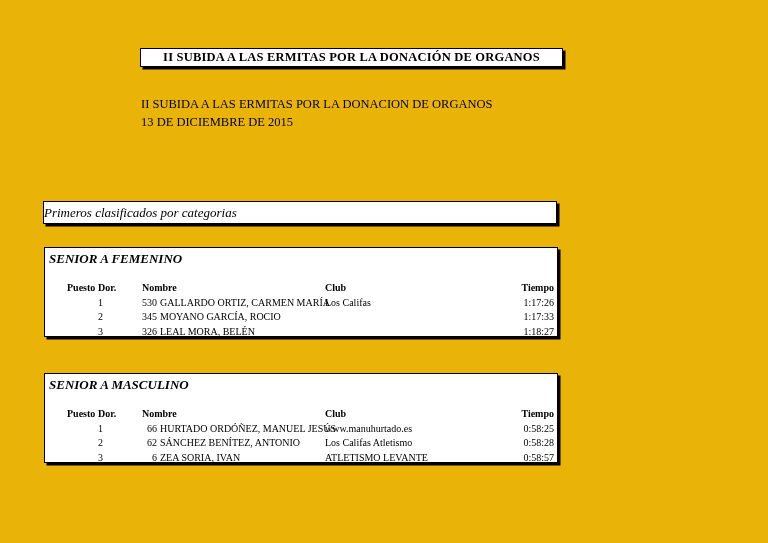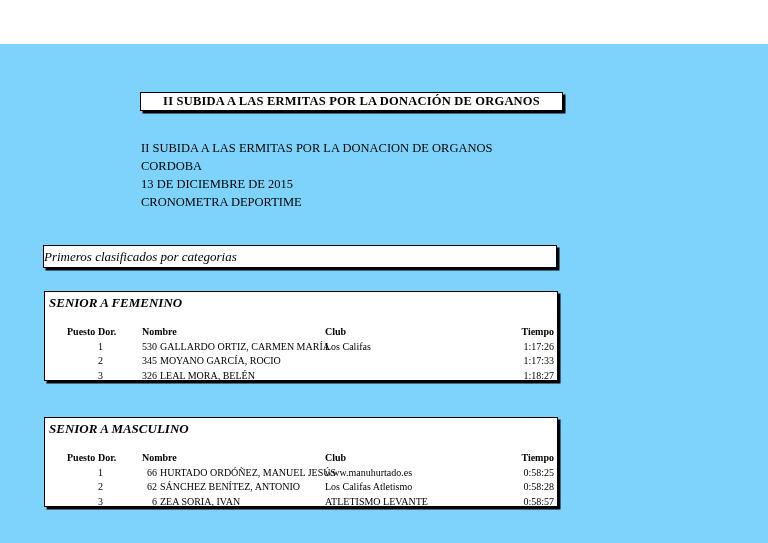--- a/index.html
+++ b/index.html
@@ -4,21 +4,21 @@
 <style>
   * { margin: 0; padding: 0; box-sizing: border-box; }
   html, body { width: 768px; height: 543px; }
   body {
     background: #ffffff;
     font-family: "Liberation Serif", "DejaVu Serif", serif;
     color: #000;
     position: relative;
     overflow: hidden;
   }
-  .page { position: absolute; inset: 0; background: #7dd3fc; margin-top: 44px; }
+  .page { position: absolute; inset: 0; background: #eab308; }
 
   
   .title-box {
     position: absolute;
     left: 140px; top: 48px;
     width: 423px; height: 19px;
     border: 1.5px solid #000;
     box-shadow: 2.5px 2.5px 0 0 #000;
     display: flex; align-items: center; justify-content: center;
     background: #fff;
@@ -95,23 +95,21 @@
 <body>
 
 <div class="page">
 
   <div class="title-box">
     <span>II SUBIDA A LAS ERMITAS POR LA DONACIÓN DE ORGANOS</span>
   </div>
 
   <div class="info-block">
     <div>II SUBIDA A LAS ERMITAS POR LA DONACION DE ORGANOS</div>
-    <div>CORDOBA</div>
     <div>13 DE DICIEMBRE DE 2015</div>
-    <div>CRONOMETRA DEPORTIME</div>
   </div>
 
   <div class="subtitle-box">
     <span>Primeros clasificados por categorias</span>
   </div>
 
   <div class="section-box first">
     <div class="section-title">SENIOR A FEMENINO</div>
     <div class="rows">
       <div class="row header">

